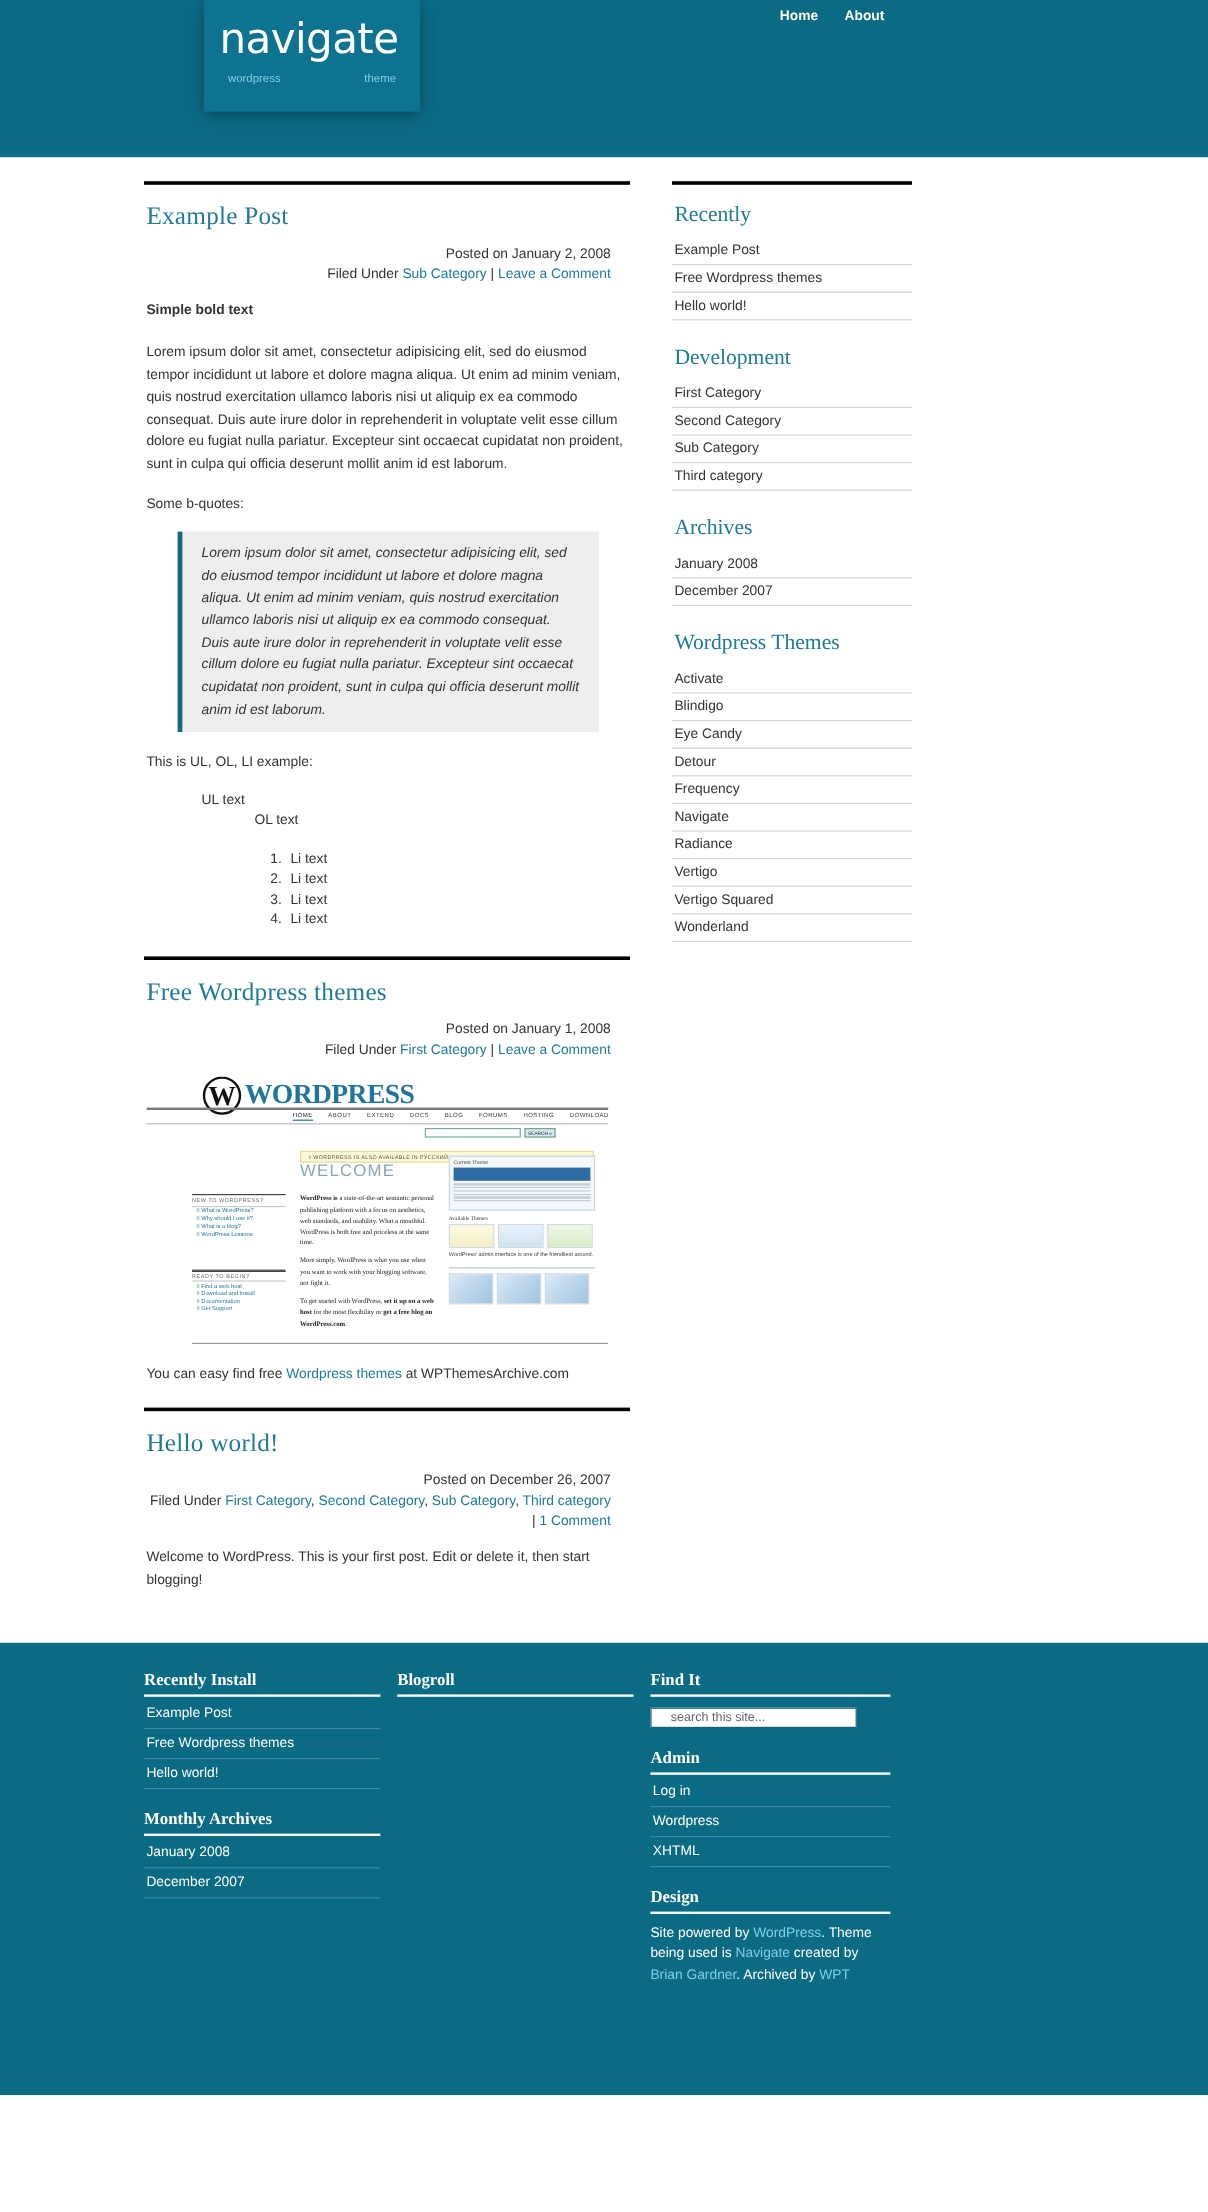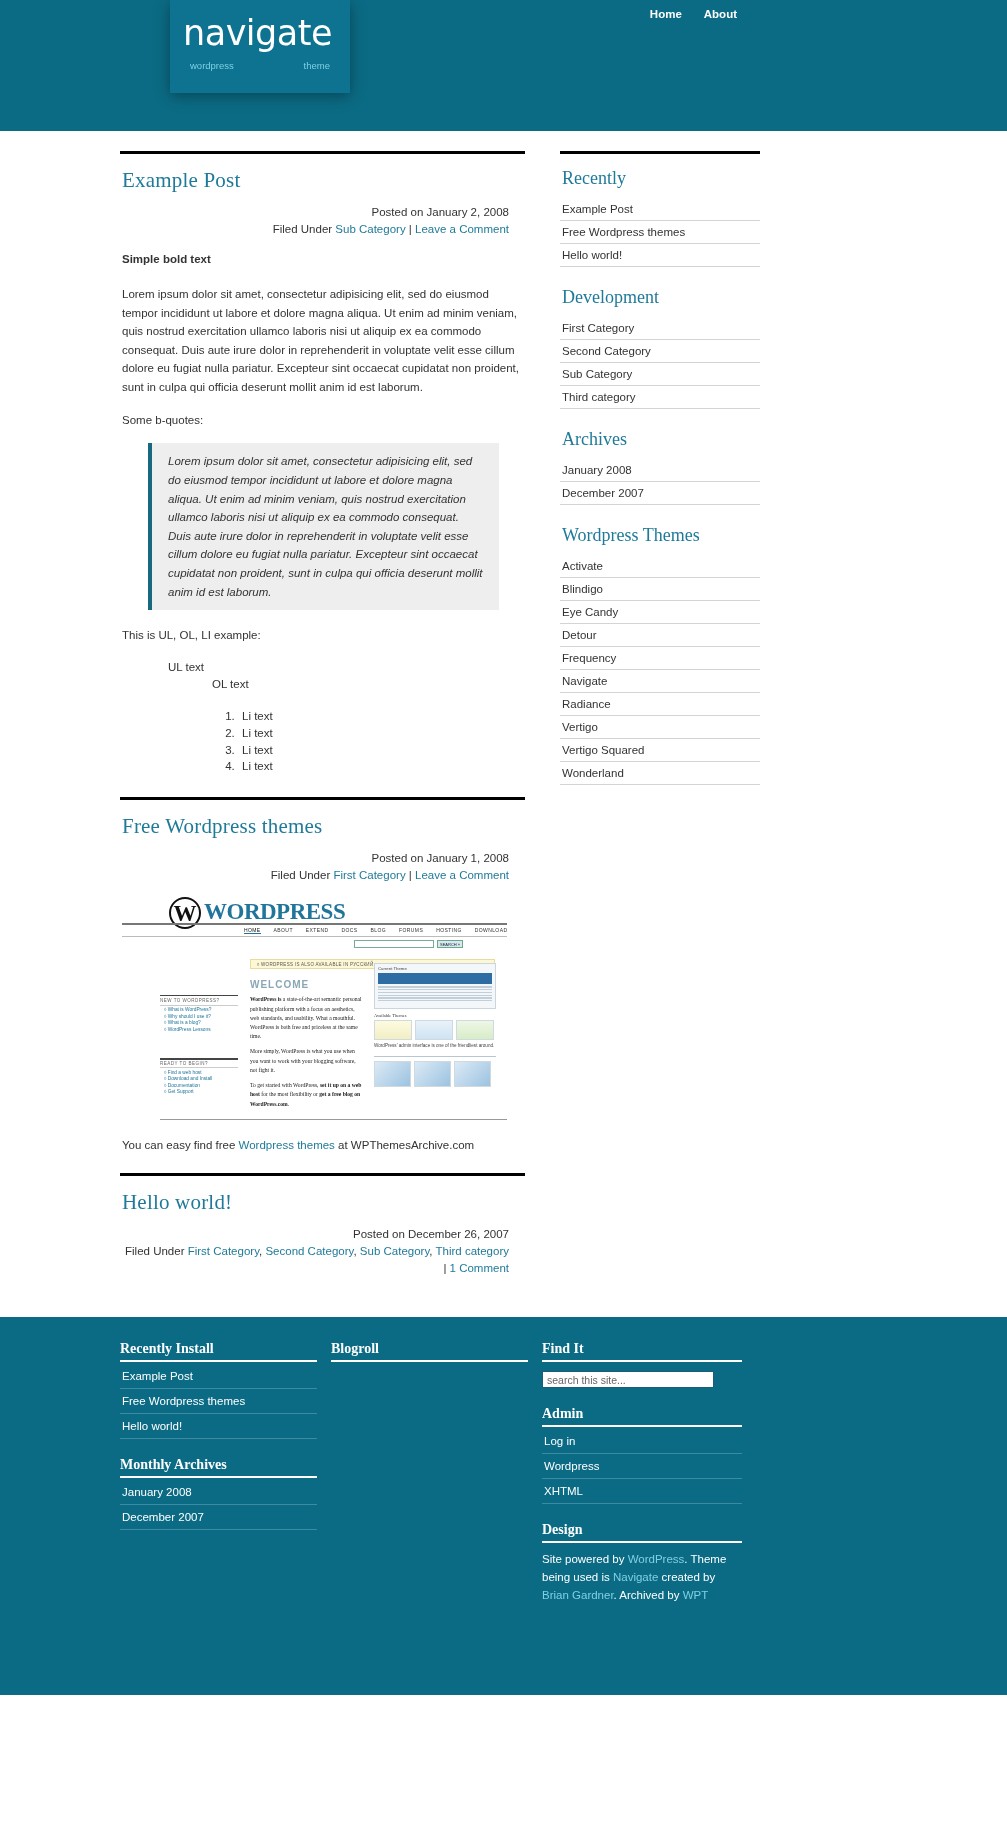--- a/index.html
+++ b/index.html
@@ -161,22 +161,22 @@
     position:absolute; right:44px; top:3px;
     width:26px; height:8px; background:#dbe7f0; border:1px solid #6a8;
     font-size:4px; text-align:center; color:#123; line-height:8px;
   }
   .wp-notice {
     position:absolute; left:128px; top:62px;
     width:245px; height:10px; background:#fdf7d5; border:1px solid #e6dca0;
     font-size:4.5px; color:#555; padding:2px 0 0 6px; letter-spacing:0.3px;
   }
   .wp-welcome {
-    position:absolute; left:128px; top:82px;
-    font-size:10px; color:#8aa7b5; letter-spacing:1px;font-weight:bold;
+    position:absolute; left:128px; top:70px;
+    font-size:14px; color:#8aa7b5; letter-spacing:1px;
   }
   .wp-col-left { position:absolute; left:38px; top:98px; width:78px; }
   .wp-sec-title {
     font-size:4.5px; color:#666; letter-spacing:0.5px;
     border-top:1px solid #444; border-bottom:1px solid #ccc;
     padding:2px 0 1.5px 0;
   }
   .wp-link { font-size:4.8px; color:#21759b; padding:1.5px 0 0 4px; }
   .wp-col-mid {
     position:absolute; left:128px; top:98px; width:112px;
@@ -267,21 +267,21 @@
     padding:6px 0 6px 2px;
     font-size:11.5px;
   }
   .f-list li a { color:#ffffff; }
   .f-search {
     width:172px; height:17px;
     border:1px solid #1a5f75;
     background:#ffffff;
     font-size:10.5px;
     color:#666;
-    padding:1px 4px;
+    padding:1px 16px;
     margin:7px 0 0 0;
     font-family:"Liberation Sans", sans-serif;
   }
   .f-design {
     font-size:11.5px; line-height:1.55; padding-top:6px; color:#ffffff;
   }
   .f-design a { color:#7fd0e4; }
 </style>
 </head>
 <body>
@@ -426,20 +426,23 @@
 
       <div class="post">
         <div class="post-rule"></div>
         <h2 class="post-title">Hello world!</h2>
         <div class="post-meta">
           <div>Posted on December 26, 2007</div>
           <div>
             <span>Filed Under </span><a href="#">First Category</a>, <a href="#">Second Category</a>, <a href="#">Sub Category</a>, <a href="#">Third category</a><span> | </span><a href="#">1 Comment</a>
           </div>
         </div>
+        <div class="post-body">
+          <p>Welcome to WordPress. This is your first post. Edit or delete it, then start blogging!</p>
+        </div>
       </div>
 
     </div>
 
     <div class="sidebar">
 
       <div class="side-widget">
         <div class="side-rule"></div>
         <h3 class="side-title">Recently</h3>
         <ul class="side-list">

